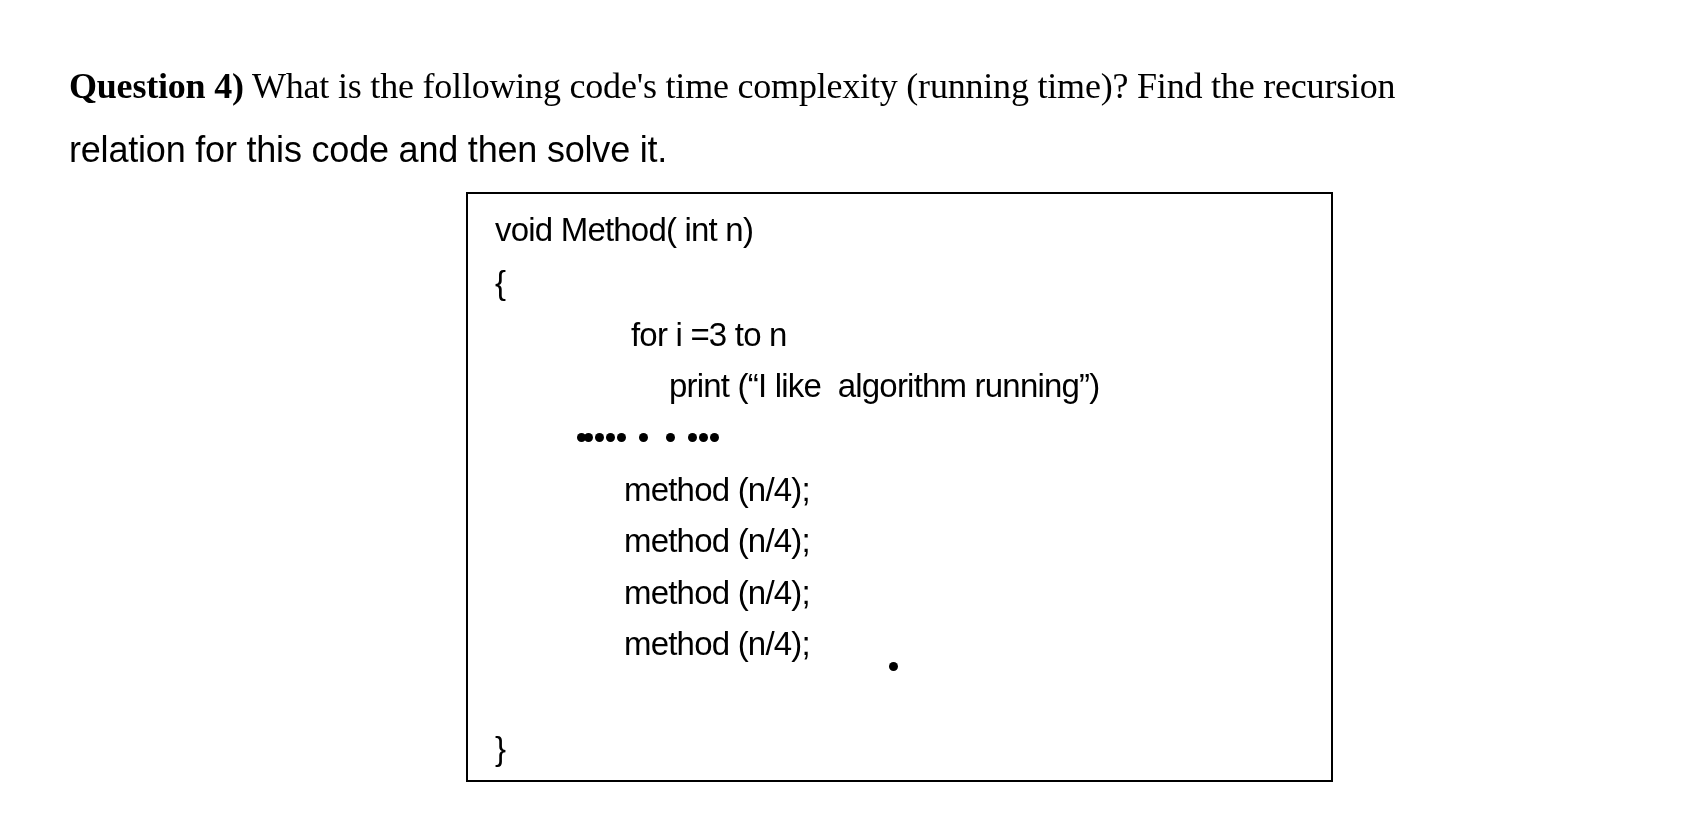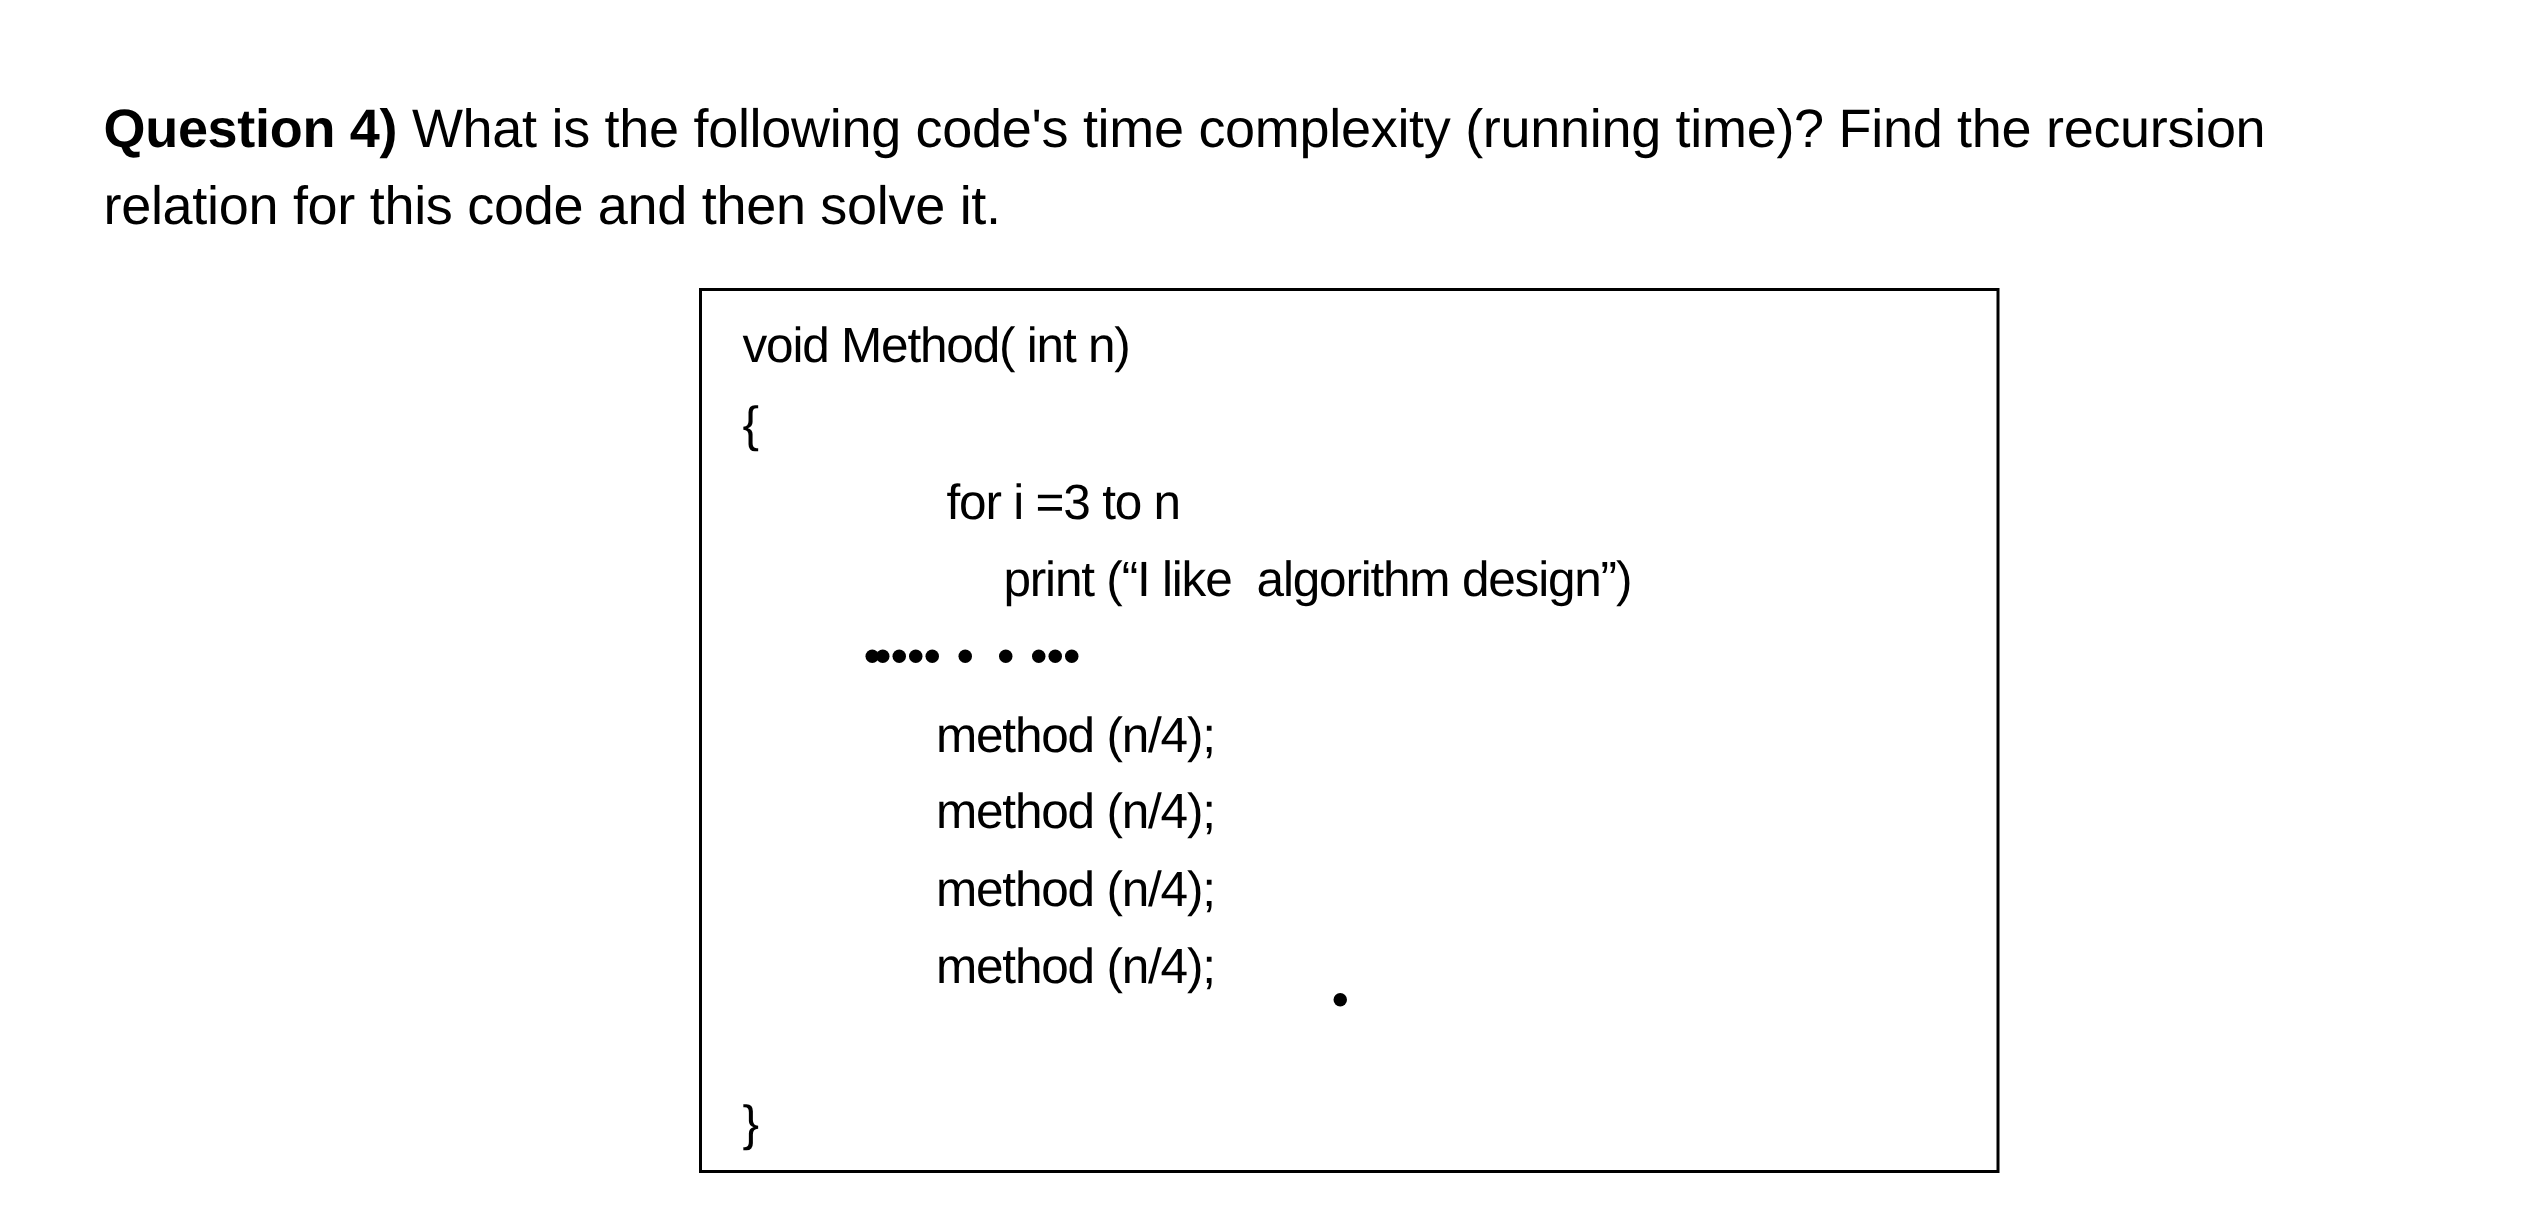--- a/index.html
+++ b/index.html
@@ -1,41 +1,41 @@
 <!DOCTYPE html>
 <html><head>
 <meta charset="utf-8">
 <style>
   html, body { margin:0; padding:0; background:#ffffff; }
   body { width:1682px; height:818px; position:relative; overflow:hidden;
          font-family:"Liberation Sans", sans-serif; color:#000; }
   .q { position:absolute; left:69px; font-size:36px; line-height:40px; white-space:nowrap; letter-spacing:-0.2px; }
-  .q1 { top:66px; }
-  .q2 { top:117px; }
+  .q1 { top:66px;font-family:Liberation Serif, serif; }
+  .q2 { top:130px; }
   .q b { font-weight:bold; }
   .box { position:absolute; left:466px; top:192px; width:867px; height:590px;
          border:2.5px solid #000; box-sizing:border-box; }
   .code { position:absolute; font-family:"Liberation Sans", sans-serif; font-size:33px;
           line-height:36px; white-space:pre; letter-spacing:-0.8px; }
   .dots { position:absolute; left:577px; top:430px; height:14px; }
   .dot { position:absolute; width:9px; height:9px; border-radius:50%; background:#000; top:3px; }
   .stray { position:absolute; left:889px; top:662px; width:9px; height:9px; border-radius:50%; background:#000; }
 </style>
 </head>
 <body>
 
 <div class="q q1"><b>Question 4)</b><span> What is the following code's time complexity (running time)? Find the recursion</span></div>
 <div class="q q2">relation for this code and then solve it.</div>
 
 <div class="box"></div>
 
 <div class="code" style="left:495px; top:212px;text-align:right;">void Method( int n)</div>
 <div class="code" style="left:495px; top:265px;">{</div>
 <div class="code" style="left:631px; top:317px;">for i =3 to n</div>
-<div class="code" style="left:669px; top:368px;">print (“I like  algorithm design”)</div>
+<div class="code" style="left:669px; top:368px;">print (“I like  algorithm running”)</div>
 
 <div class="dots">
   <span class="dot" style="left:0px"></span>
   <span class="dot" style="left:7px"></span>
   <span class="dot" style="left:18px"></span>
   <span class="dot" style="left:29px"></span>
   <span class="dot" style="left:40px"></span>
   <span class="dot" style="left:62px"></span>
   <span class="dot" style="left:89px"></span>
   <span class="dot" style="left:111px"></span>

